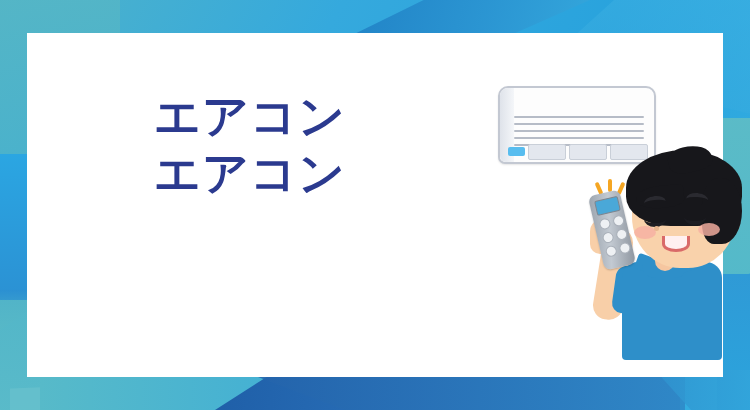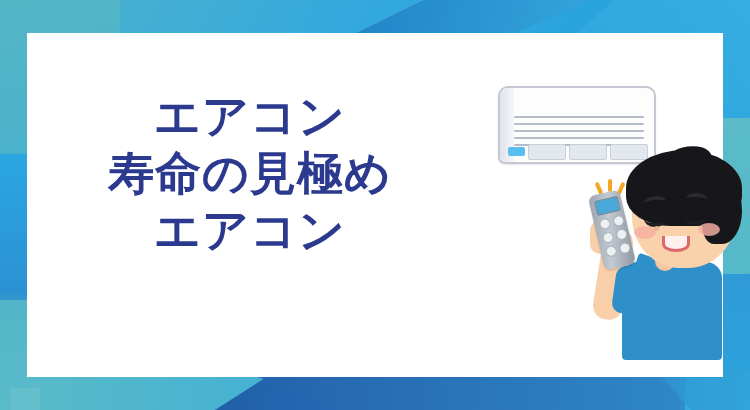--- a/index.html
+++ b/index.html
@@ -170,21 +170,20 @@
     <div class="facet f-botlight"></div>
     <div class="facet f-botdark"></div>
     <div class="facet f-botdark2"></div>
     <div class="facet f-botright"></div>
   </div>
 
   <div class="card"></div>
 
   <div class="title">
     <span class="line">エアコン</span>
-    <span class="line">寿命の見極め</span>
     <span class="line">エアコン</span>
   </div>
 
   <div class="ac">
     <div class="ac-body"></div>
     <div class="ac-leftshade"></div>
     <div class="ac-louvers">
       <i></i>
         <i></i>
         <i></i>

